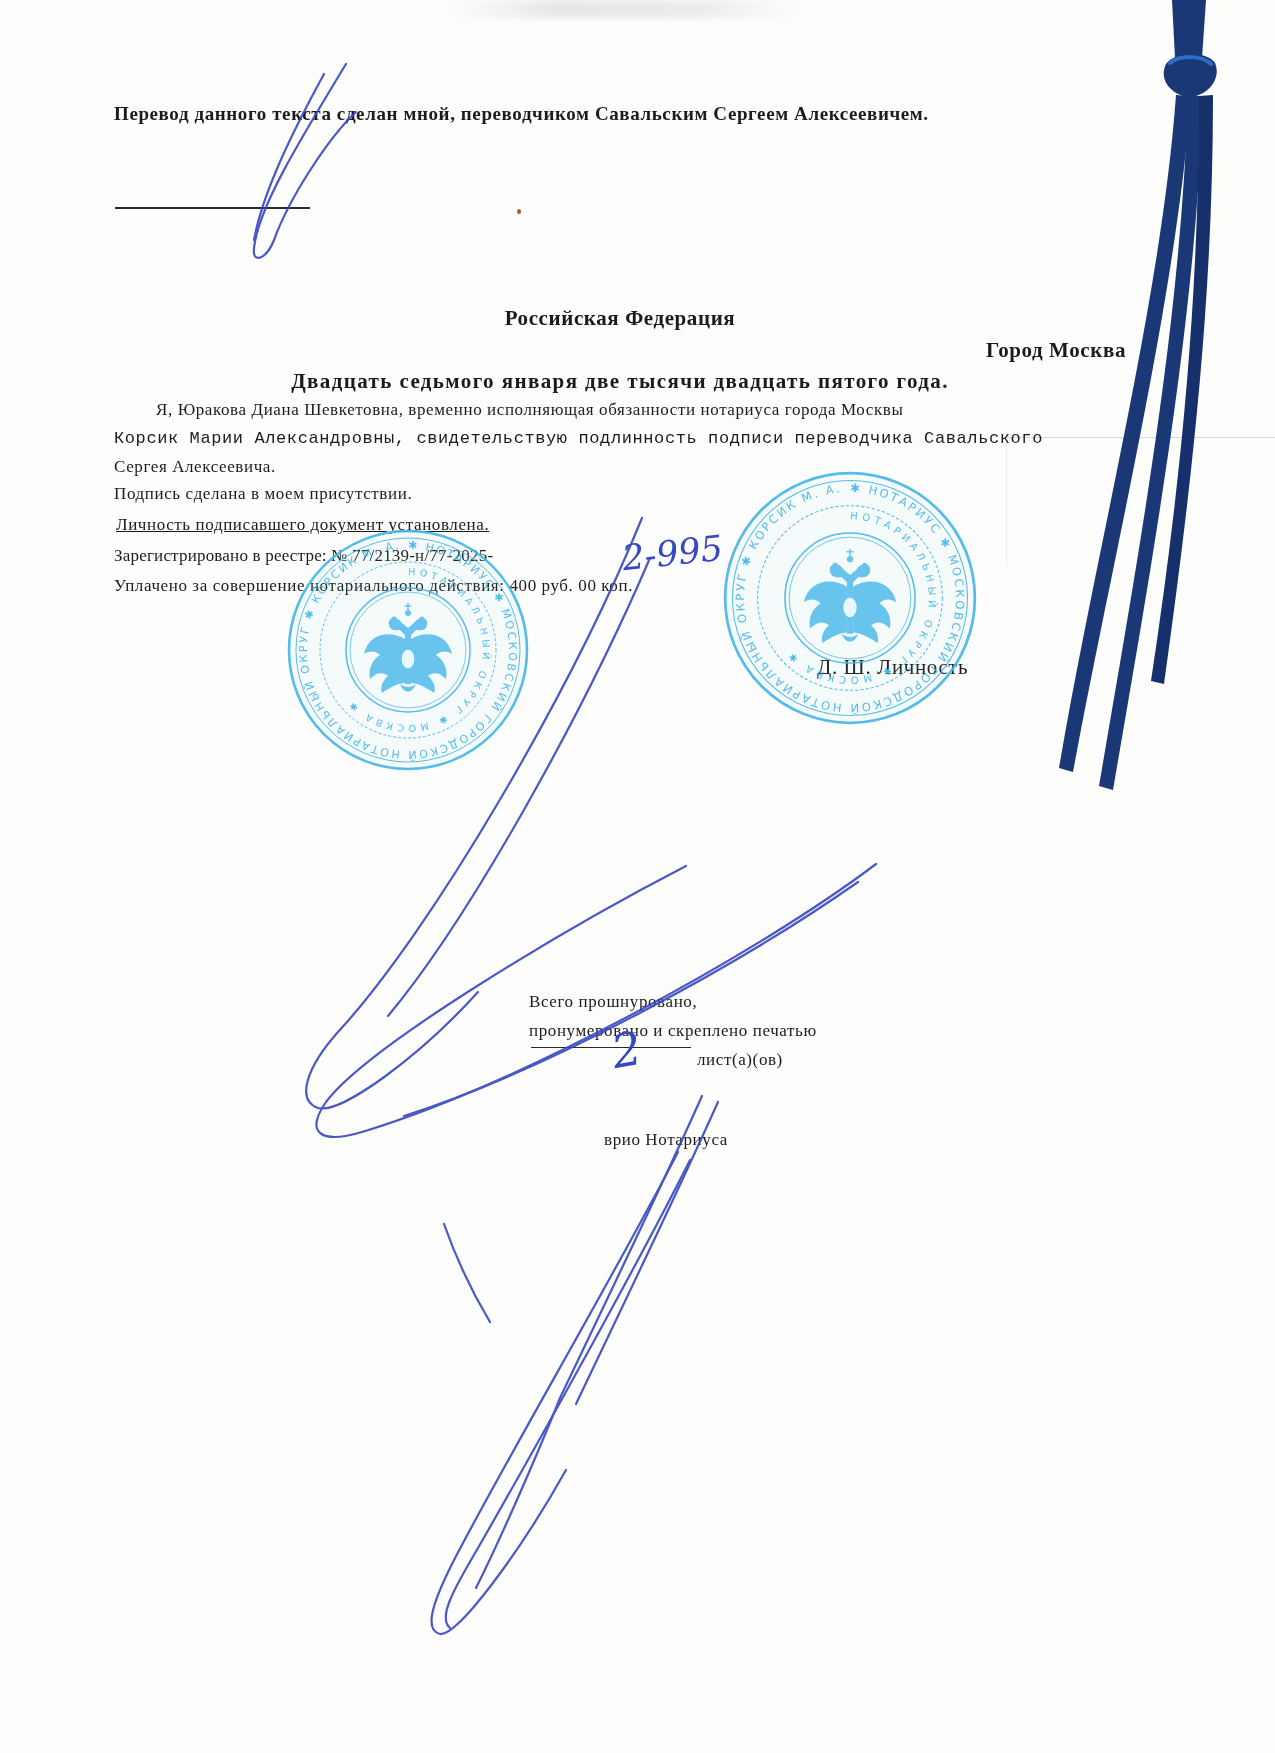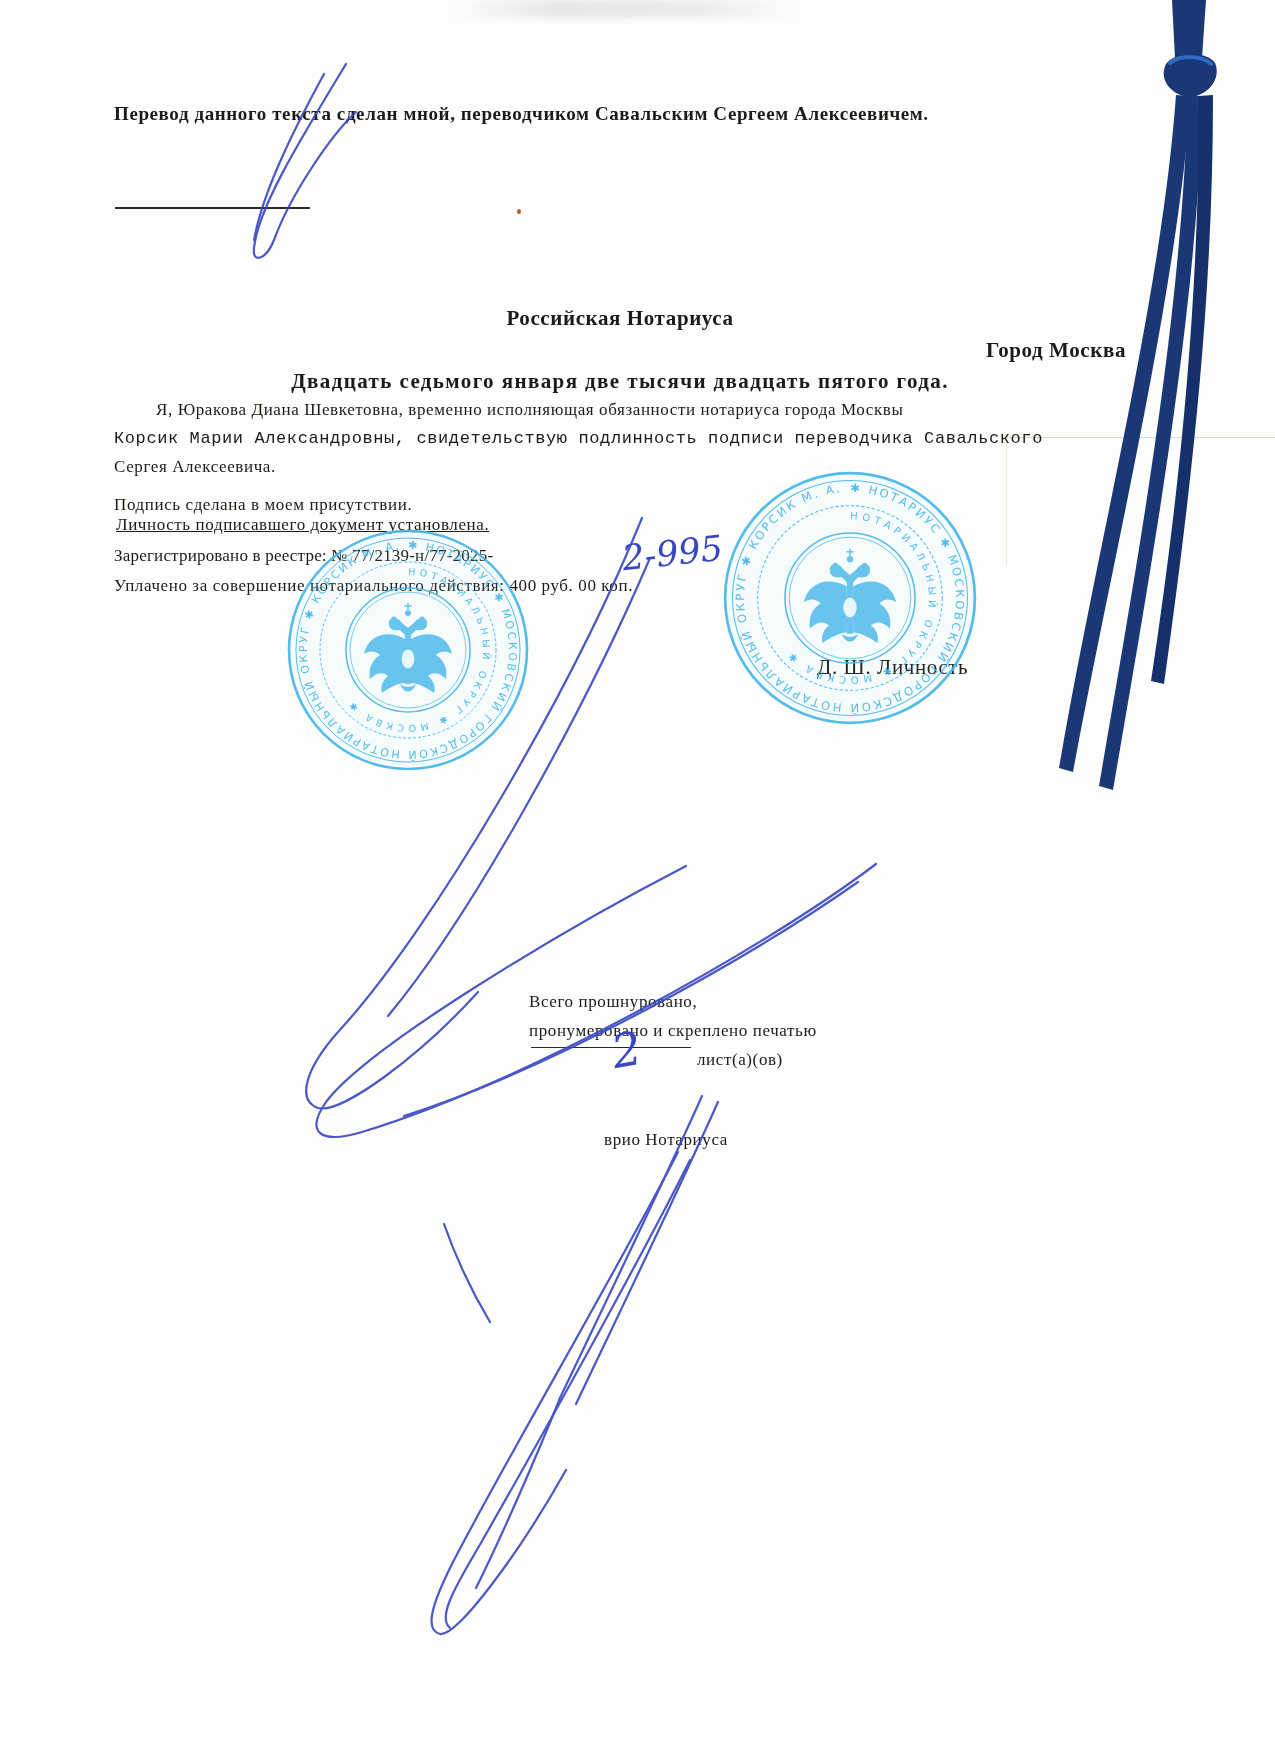--- a/index.html
+++ b/index.html
@@ -39,28 +39,28 @@
 
 <div class="abs" id="ghost-smudge"></div>
 
 <div class="abs" id="paper-label"></div>
 
 <div class="abs doc-text bold" style="left:114px;top:103px;font-size:19px;">Перевод данного текста сделан мной, переводчиком Савальским Сергеем Алексеевичем.</div>
 
 <div class="abs" id="sig-line-top"></div>
 <div class="abs" id="ink-dot"></div>
 
-<div class="abs doc-text bold center-block" style="top:306px;font-size:21px;">Российская Нотариуса</div>
+<div class="abs doc-text bold center-block" style="top:306px;font-size:21px;">Российская Федерация</div>
 <div class="abs doc-text bold center-block" style="top:338px;font-size:21px;text-align:right;">Город Москва</div>
 <div class="abs doc-text bold center-block" style="top:369px;font-size:21px;letter-spacing:1.4px;">Двадцать седьмого января две тысячи двадцать пятого года.</div>
 
 <div class="abs doc-text" style="left:156px;top:400px;">Я, Юракова Диана Шевкетовна, временно исполняющая обязанности нотариуса города Москвы</div>
 <div class="abs doc-text" style="left:114px;top:429px;font-family:Liberation Mono, monospace;">Корсик Марии Александровны, свидетельствую подлинность подписи переводчика Савальского</div>
 <div class="abs doc-text" style="left:114px;top:457px;text-align:right;">Сергея Алексеевича.</div>
-<div class="abs doc-text" style="left:114px;top:484px;margin-top:11px;">Подпись сделана в моем присутствии.</div>
+<div class="abs doc-text" style="left:114px;top:484px;">Подпись сделана в моем присутствии.</div>
 <div class="abs doc-text" style="left:116px;top:515px;text-decoration:underline;">Личность подписавшего документ установлена.</div>
 <div class="abs doc-text" style="left:114px;top:546px;letter-spacing:0.2px;">Зарегистрировано в реестре: № 77/2139-н/77-2025-</div>
 <div class="abs doc-text" style="left:114px;top:576px;">Уплачено за совершение нотариального действия: 400 руб. 00 коп.</div>
 
 <div class="abs hand" style="left:622px;top:533px;font-size:35px;transform:rotate(-6deg);">2-995</div>
 
 <div class="abs doc-text" style="left:817px;top:655px;font-size:21px;">Д. Ш. Личность</div>
 
 <div class="abs doc-text" style="left:529px;top:992px;">Всего прошнуровано,</div>
 <div class="abs doc-text" style="left:529px;top:1021px;">пронумеровано и скреплено печатью</div>

